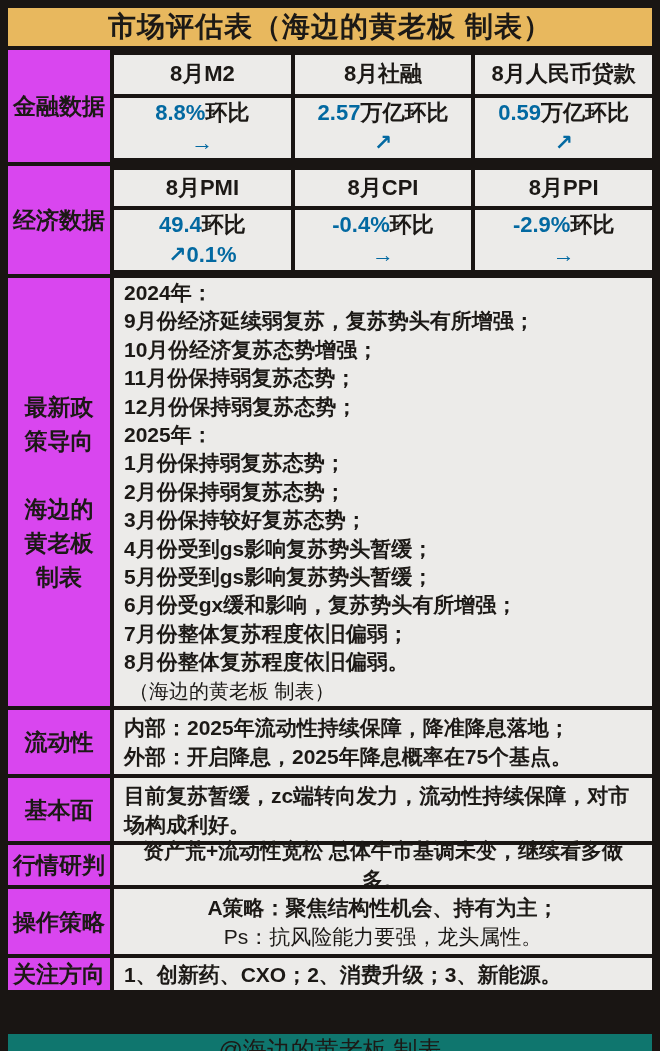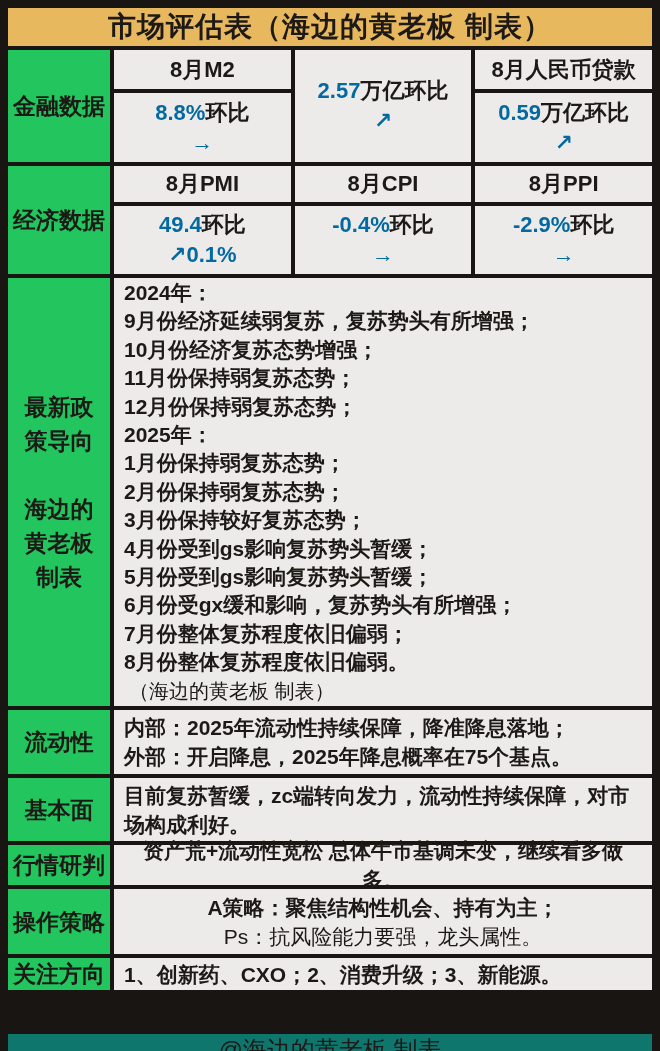--- a/index.html
+++ b/index.html
@@ -6,41 +6,41 @@
   * { box-sizing:border-box; }
   .frame {
     position:relative; width:660px; height:1051px;
     background:#191513; padding:8px;
     font-family:"Liberation Sans","DejaVu Sans",sans-serif;
     color:#1c1916;
   }
   .sheet { display:flex; flex-direction:column; gap:4px; height:100%; }
   .row { flex:0 0 auto; display:flex; gap:4px; }
 
-  .gold { background:#22c55e; }
+  .gold { background:#d946ef; }
   .gray { background:#ECEBE9; }
   .red  { color:#0369a1; }
 
   .title-row {
     height:44px; background:#E8B85E;
     display:flex; align-items:center; justify-content:center;
     font-size:28px; font-weight:bold; letter-spacing:1px;
   }
 
   .row-label {
     width:102px; flex:0 0 102px;
     display:flex; align-items:center; justify-content:center;
     font-size:23px; font-weight:bold; text-align:center;
     line-height:30px;
   }
 
   
   .sec-fin { height:112px; }
   .sec-eco { height:108px; }
-  .cols { flex:1; display:flex; gap:4px; }
+  .cols { flex:1; display:flex; gap:4px;align-items:center; }
   .col  { flex:1; display:flex; flex-direction:column; gap:4px; }
   .col-header {
     flex:0 0 39px; display:flex; align-items:center; justify-content:center;
     font-size:22px; font-weight:bold;
   }
   .sec-eco .col-header { flex-basis:36px; }
   .col-value {
     flex:1; display:flex; flex-direction:column;
     align-items:center; justify-content:center;
     font-size:22px; font-weight:bold; line-height:30px;
@@ -93,20 +93,21 @@
       <div class="row-label gold">金融数据</div>
       <div class="cols">
         <div class="col">
           <div class="col-header gray">8月M2</div>
           <div class="col-value gray">
             <div><span class="red">8.8%</span><span>环比</span></div>
             <div class="red">→</div>
           </div>
         </div>
         <div class="col">
+          <div class="col-header gray">8月社融</div>
           <div class="col-value gray">
             <div><span class="red">2.57</span><span>万亿环比</span></div>
             <div class="red">↗</div>
           </div>
         </div>
         <div class="col">
           <div class="col-header gray">8月人民币贷款</div>
           <div class="col-value gray">
             <div><span class="red">0.59</span><span>万亿环比</span></div>
             <div class="red">↗</div>

